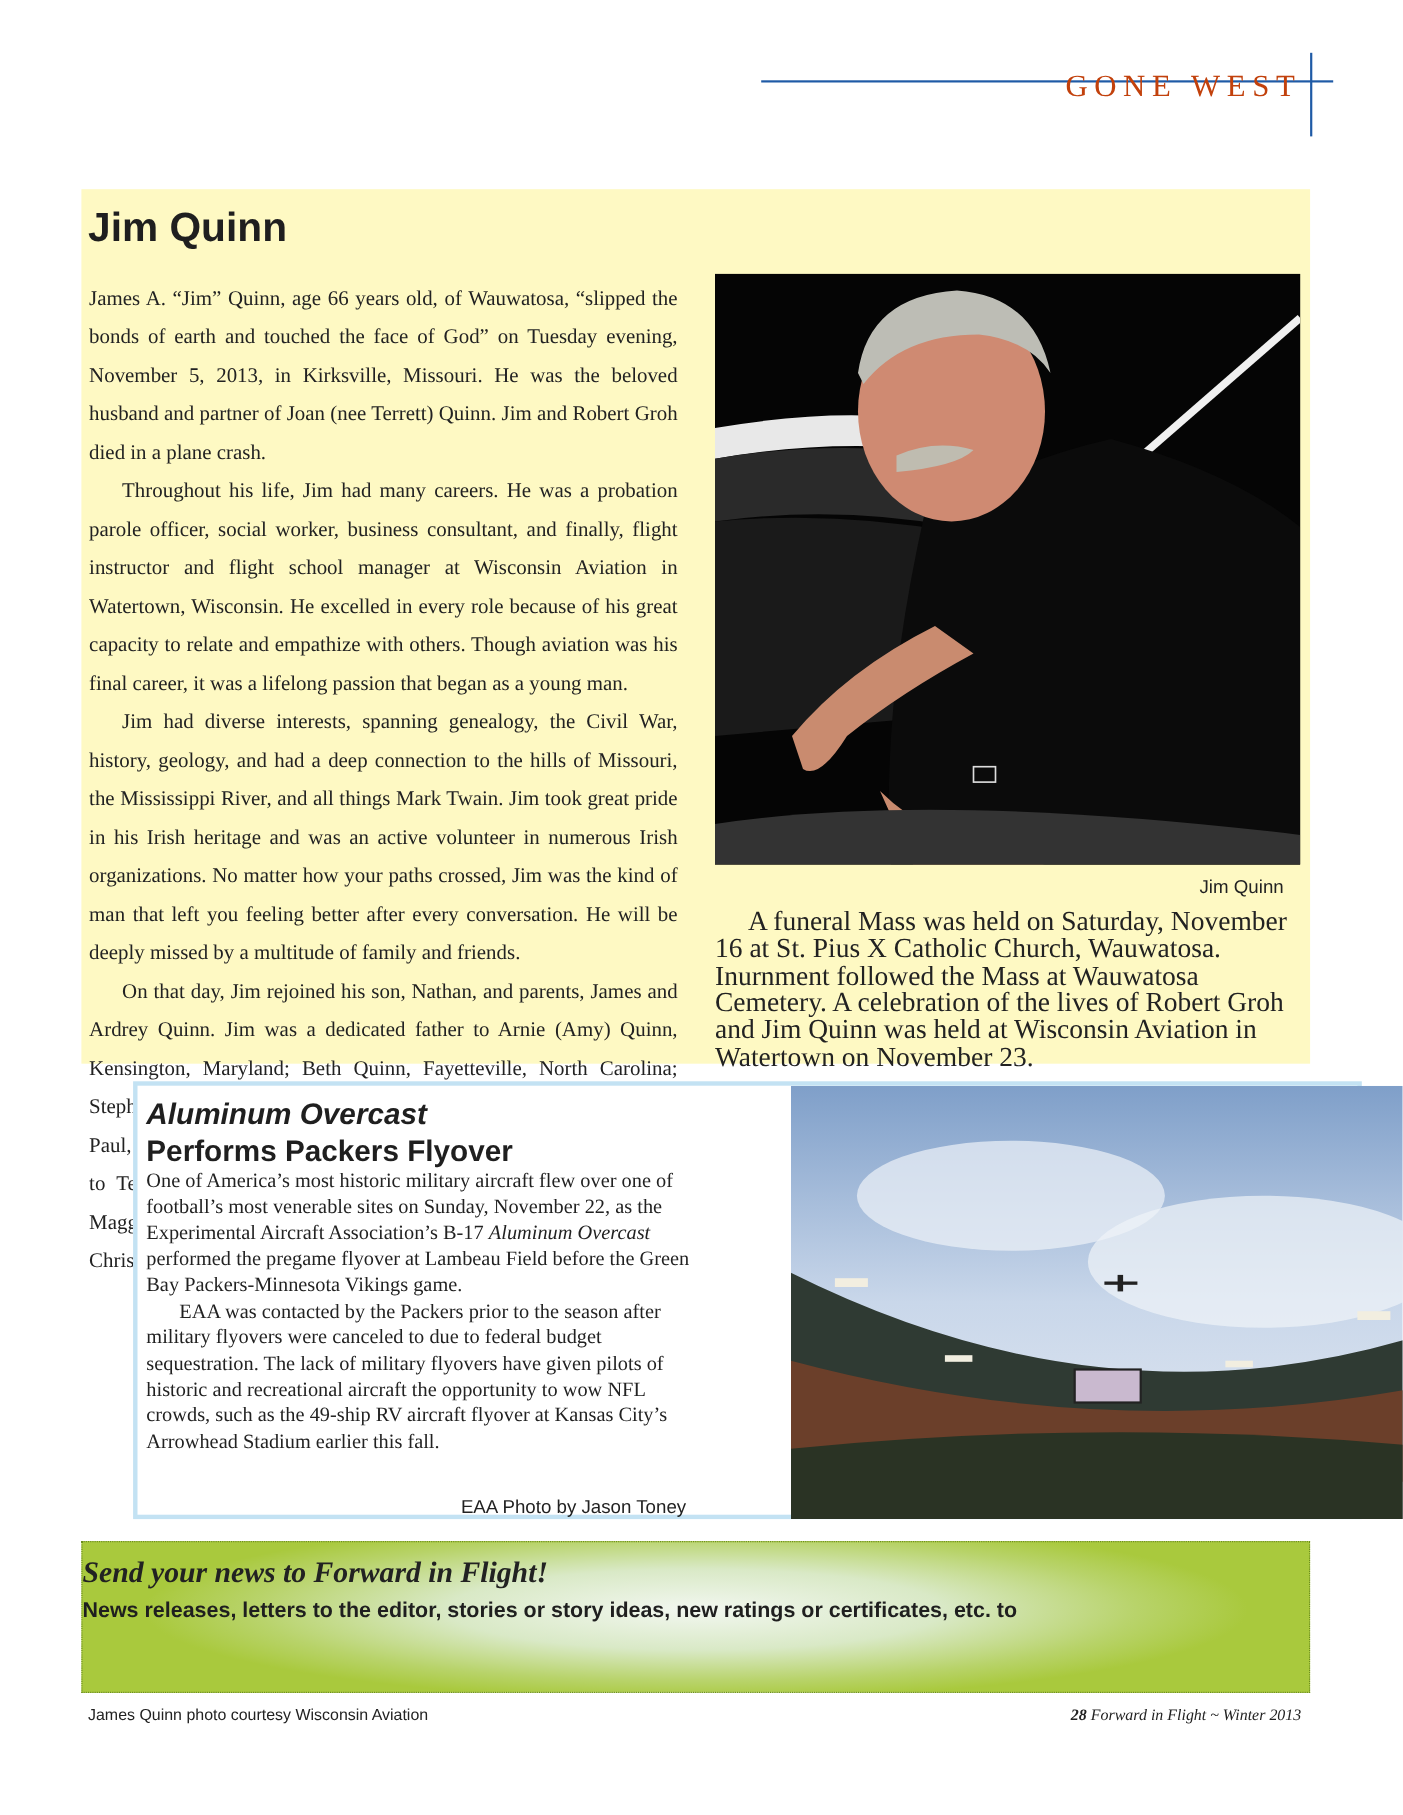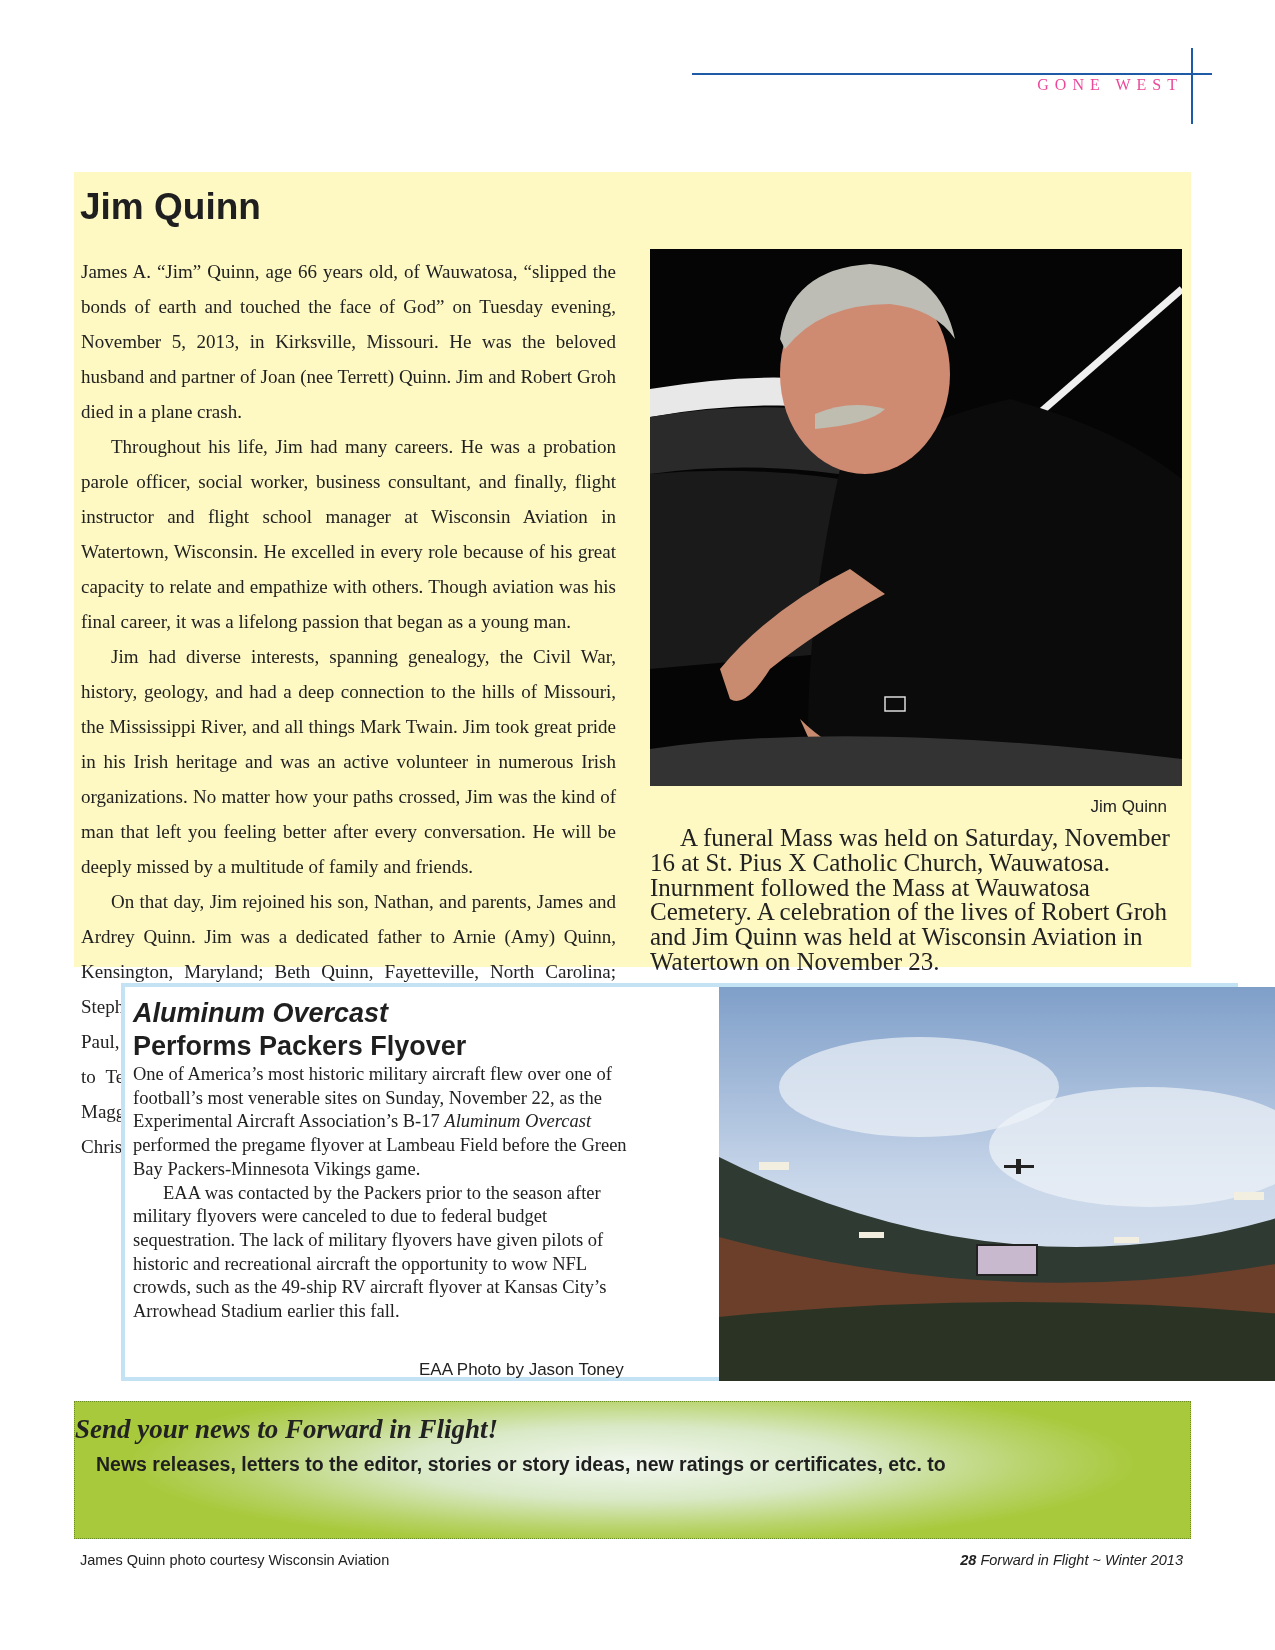--- a/index.html
+++ b/index.html
@@ -1,21 +1,21 @@
 <!DOCTYPE html>
 <html><head>
   <meta charset="utf-8">
   <style>
     html, body { margin: 0; padding: 0; background: #ffffff; }
     body { width: 1275px; height: 1650px; position: relative; overflow: hidden; font-family: "Liberation Serif", serif; color: #222; }
 
     
     .hdr-line { position: absolute; left: 692px; top: 73px; width: 520px; height: 2px; background: #1f5aa6; }
     .hdr-vline { position: absolute; left: 1191px; top: 48px; width: 2px; height: 76px; background: #1f5aa6; }
-    .hdr-title { position: absolute; right: 92px; top: 76px; font-family: "Liberation Serif", serif; font-size: 16px; letter-spacing: 6px; color: #ec4899; }
+    .hdr-title { position: absolute; right: 92px; top: 63px; font-family: "Liberation Serif", serif; font-size: 28px; letter-spacing: 6px; color: #c2410c; }
 
     
     .obit { position: absolute; left: 74px; top: 172px; width: 1117px; height: 795px; background: #fef9c3; }
     .obit-title { position: absolute; left: 6px; top: 14px; font-family: "Liberation Sans", sans-serif; font-weight: bold; font-size: 37px; color: #1f1f1f; margin: 0; }
     .obit-body { position: absolute; left: 7px; top: 82px; width: 535px; font-size: 19px; line-height: 35px; color: #222; }
     .obit-body p { margin: 0; text-align: justify; }
     .obit-body p.ind { text-indent: 30px; }
     .photo1 { position: absolute; left: 576px; top: 77px; width: 532px; height: 537px; background: #000; overflow: hidden; }
     .cap1 { position: absolute; right: 24px; top: 613px; font-family: "Liberation Sans", sans-serif; font-size: 17px; color: #222; padding-top: 12px; }
     .obit-col2 { position: absolute; left: 576px; top: 654px; width: 530px; font-size: 25px; line-height: 24.8px; }
@@ -28,26 +28,26 @@
     .fly-body { position: absolute; left: 8px; top: 76px; width: 505px; font-size: 18.5px; line-height: 23.7px; }
     .fly-body p { margin: 0; }
     .fly-body p.ind { text-indent: 30px; }
     .cap2 { position: absolute; left: 294px; top: 373px; font-family: "Liberation Sans", sans-serif; font-size: 17px; color: #222; }
     .photo2 { position: absolute; left: 594px; top: 0px; width: 593px; height: 394px; overflow: hidden; }
 
     
     .banner { position: absolute; left: 74px; top: 1401px; width: 1117px; height: 138px; border: 1px dotted #6b8c1e; box-sizing: border-box;
       background: radial-gradient(ellipse 45% 60% at 50% 45%, #f2f7f0 0%, #d9e9c6 45%, #b8d36a 80%, #a9c93d 100%); }
     .banner-title { margin-top: 12px; font-family: "Liberation Serif", serif; font-style: italic; font-weight: bold; font-size: 27px; color: #222; }
-    .banner-line { font-family: "Liberation Sans", sans-serif; font-weight: bold; font-size: 19.5px; color: #1f1f1f; line-height: 30px; margin-top: 4px; margin-left: 21px; }
+    .banner-line { font-family: "Liberation Sans", sans-serif; font-weight: bold; font-size: 19.5px; color: #1f1f1f; line-height: 30px; margin-top: 4px; }
     .banner-email { font-family: "Liberation Sans", sans-serif; font-weight: bold; font-size: 19.5px; color: #1f1f1f; line-height: 30px; }
 
     
     .foot-left { position: absolute; left: 80px; top: 1552px; font-family: "Liberation Sans", sans-serif; font-size: 14.5px; color: #222; }
-    .foot-right { position: absolute; right: 92px; top: 1552px; font-family: Liberation Sans, sans-serif; font-size: 14.5px; font-style: italic; color: #222; text-align: center; }
+    .foot-right { position: absolute; right: 92px; top: 1552px; font-family: Liberation Serif, serif; font-size: 14.5px; font-style: italic; color: #222; text-align: center; }
     .foot-right b { font-style: italic; }
   </style>
 </head>
 <body>
 
 <div class="hdr-line"></div>
 <div class="hdr-vline"></div>
 <div class="hdr-title">GONE WEST</div>
 
 <section class="obit">

